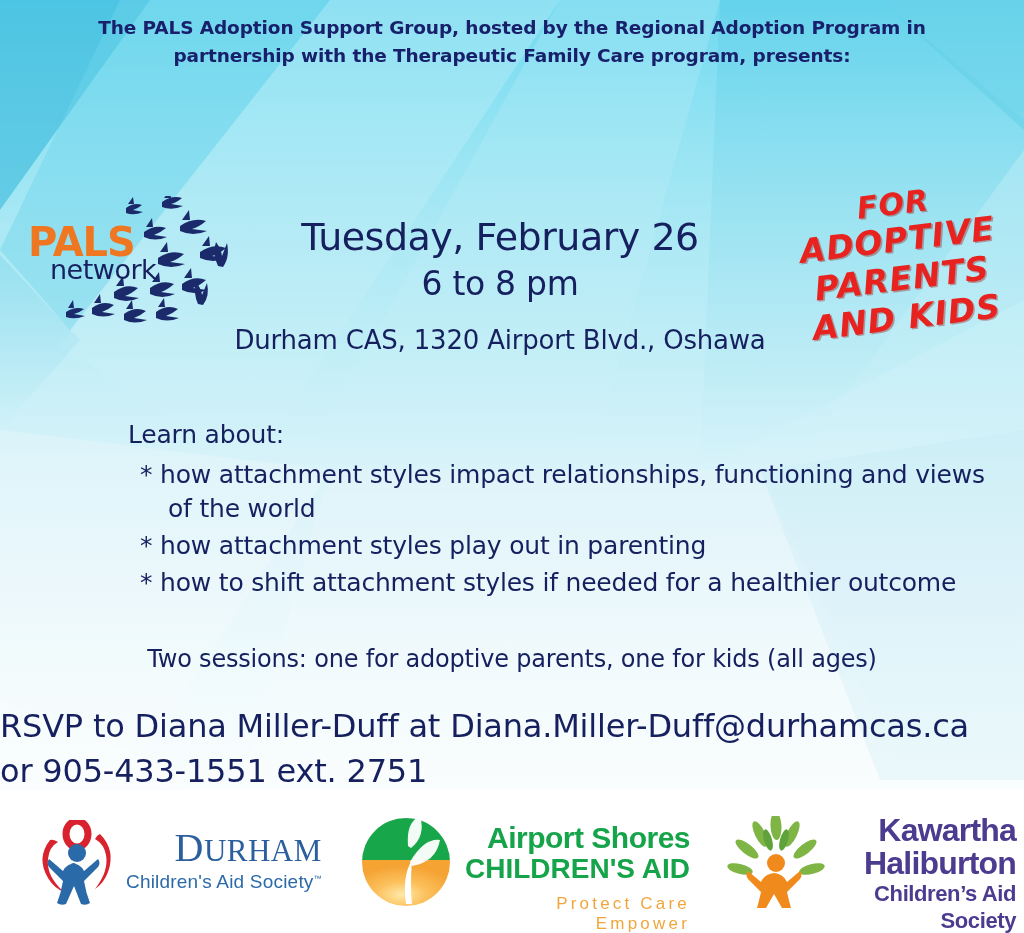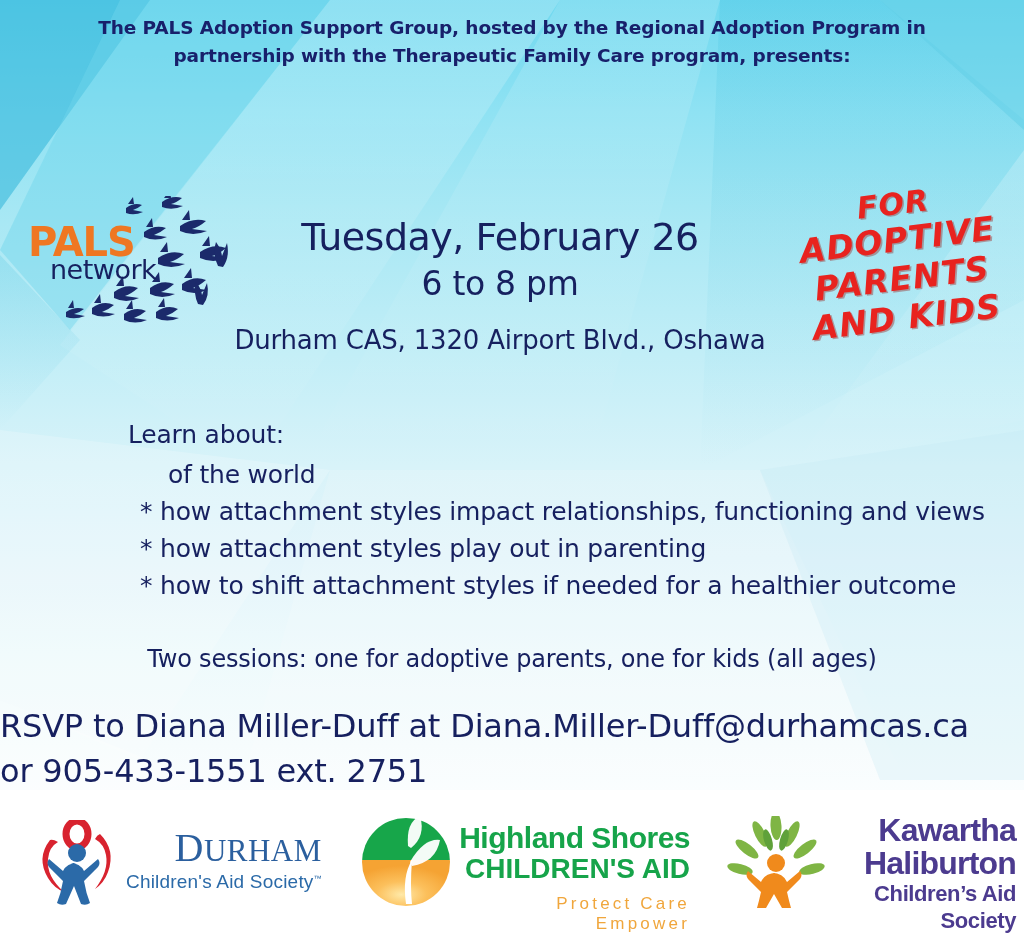--- a/index.html
+++ b/index.html
@@ -288,22 +288,22 @@
   <div class="stamp">
     <span class="r1">FOR</span>
     <span class="r2">ADOPTIVE</span>
     <span class="r3">PARENTS</span>
     <span class="r4">AND KIDS</span>
   </div>
 
   <div class="learn">
     <div class="lead">Learn about:</div>
     <ul>
+      <li>* how attachment styles impact relationships, functioning and views</li>
       <li style="padding-left:40px;text-indent:0;margin-top:0;">of the world</li>
-      <li>* how attachment styles impact relationships, functioning and views</li>
       <li>* how attachment styles play out in parenting</li>
       <li>* how to shift attachment styles if needed for a healthier outcome</li>
     </ul>
   </div>
 
   <div class="sessions">Two sessions: one for adoptive parents, one for kids (all ages)</div>
 
   <div class="rsvp">
     <span>RSVP to Diana Miller-Duff at Diana.Miller-Duff@durhamcas.ca</span>
     <span>or 905-433-1551 ext. 2751</span>
@@ -339,21 +339,21 @@
         </defs>
         <g clip-path="url(#circClip)">
           <rect x="0" y="0" width="92" height="44" fill="#17a64a"></rect>
           <rect x="0" y="44" width="92" height="48" fill="url(#sunGrad)"></rect>
         </g>
         <path d="M46 88 q-4 -28 6 -44 q-2 26 0 44 z" fill="#ffffff"></path>
         <path d="M50 46 q14 -24 30 -22 q-4 22 -28 26 z" fill="#ffffff" opacity="0.95"></path>
         <path d="M48 30 q-2 -24 12 -30 q6 20 -9 32 z" fill="#ffffff" opacity="0.95"></path>
       </svg>
       <div class="hl-text">
-        <div class="hl-l1">Highland Shores</div>
+        <div class="hl-l1">Airport Shores</div>
         <div class="hl-l2">CHILDREN'S AID</div>
         <div class="hl-l3">Protect Care Empower</div>
       </div>
     </div>
 
     <div class="logo-kawartha">
       <svg class="kw-mark" viewBox="0 0 100 92">
         <g fill="#7fb544">
           <ellipse cx="50" cy="10" rx="5.5" ry="14" transform="rotate(-3 50 10)"></ellipse>
           <ellipse cx="34" cy="18" rx="5" ry="14" transform="rotate(-26 34 18)"></ellipse>

